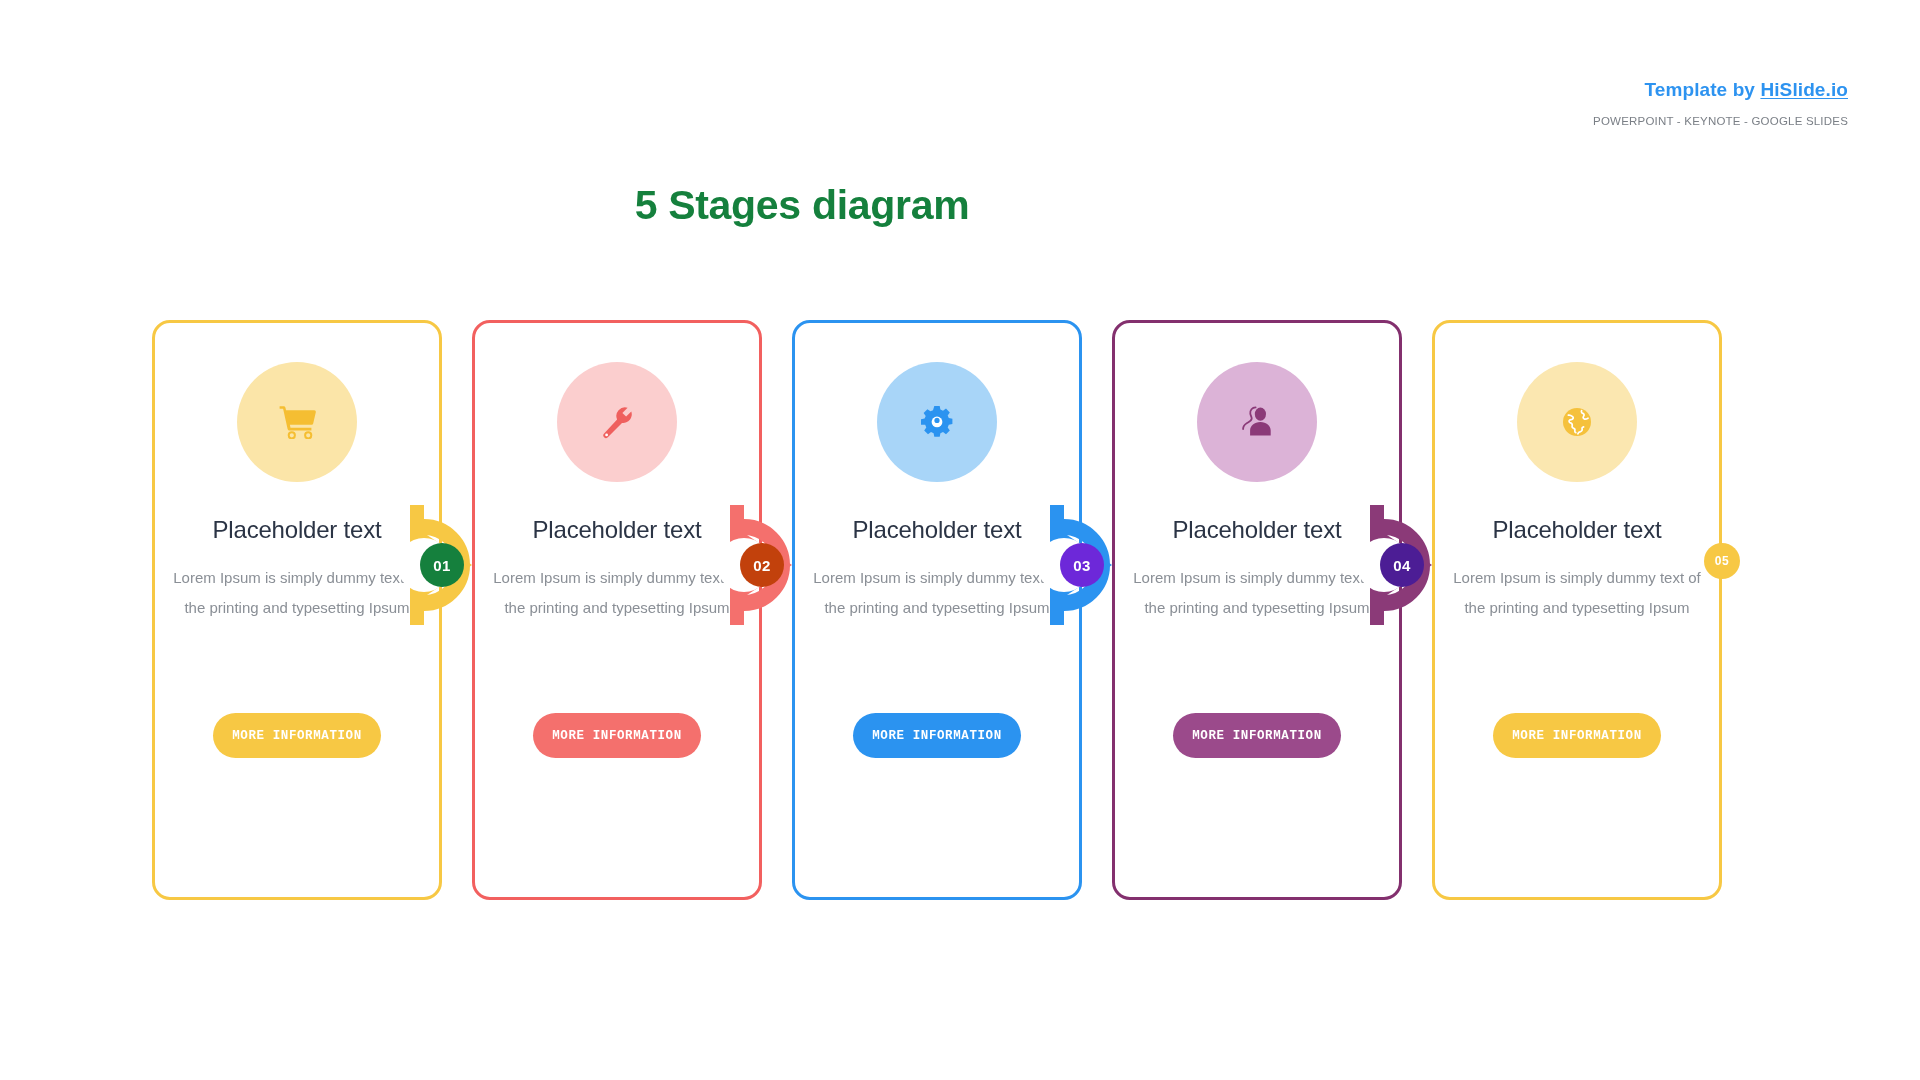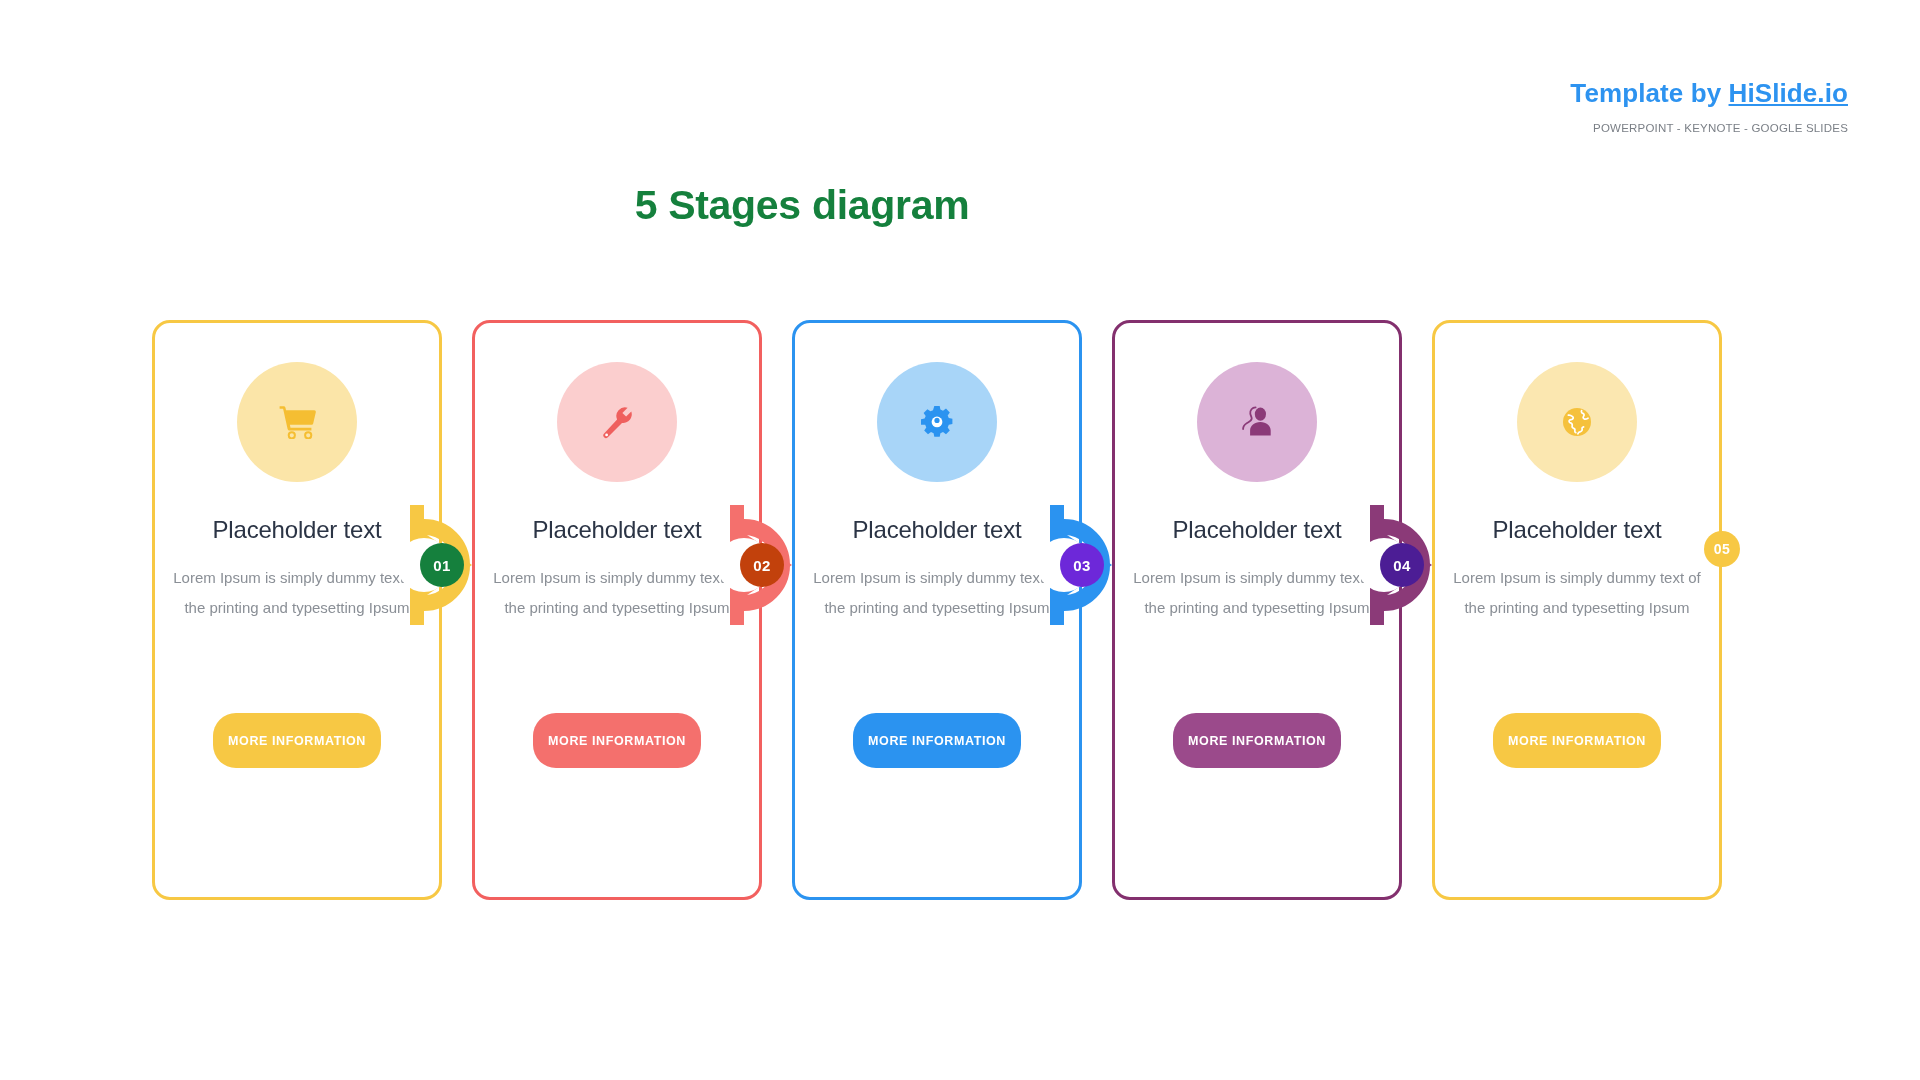--- a/index.html
+++ b/index.html
@@ -17,21 +17,21 @@
 
   
   #brand {
     position: absolute;
     top: 80px;
     right: 72px;
     text-align: right;
     line-height: 1;
   }
   #brand .brand-line {
-    font-size: 26px;
+    font-size: 19px;
     font-weight: 700;
     color: #2d93f0;
     letter-spacing: 0.1px;
     white-space: nowrap;
   }
   #brand .brand-site {
     text-decoration: underline;
     text-underline-offset: 2px;
     color: #2d93f0;
   }
@@ -108,22 +108,22 @@
   .badge.with-chev {
     width: 44px;
     height: 44px;
     right: -22px;
     top: 223px;
   }
   .badge.plain {
     width: 36px;
     height: 36px;
     right: -18px;
-    top: 211px;
-    font-size: 14px;
+    top: 223px;
+    font-size: 12px;
   }
 
   
   .icon-circle {
     position: absolute;
     top: 42px;
     left: 50%;
     transform: translateX(-50%);
     width: 120px;
     height: 120px;
@@ -155,25 +155,25 @@
     font-size: 15px;
     line-height: 30px;
     color: #8a8f96;
   }
   .card-button {
     position: absolute;
     top: 393px;
     left: 50%;
     transform: translateX(-50%);
     width: 168px;
-    height: 55px;
+    height: 45px;
     border-radius: 23px;
     border: none;
     color: #ffffff;
-    font-family: Liberation Sans, sans-serif;
+    font-family: Liberation Mono, monospace;
     font-size: 12.5px;
     font-weight: 700;
     letter-spacing: 0.6px;
     cursor: pointer;
     display: flex;
     align-items: center;
     justify-content: center;
   }
 </style>
 </head>

